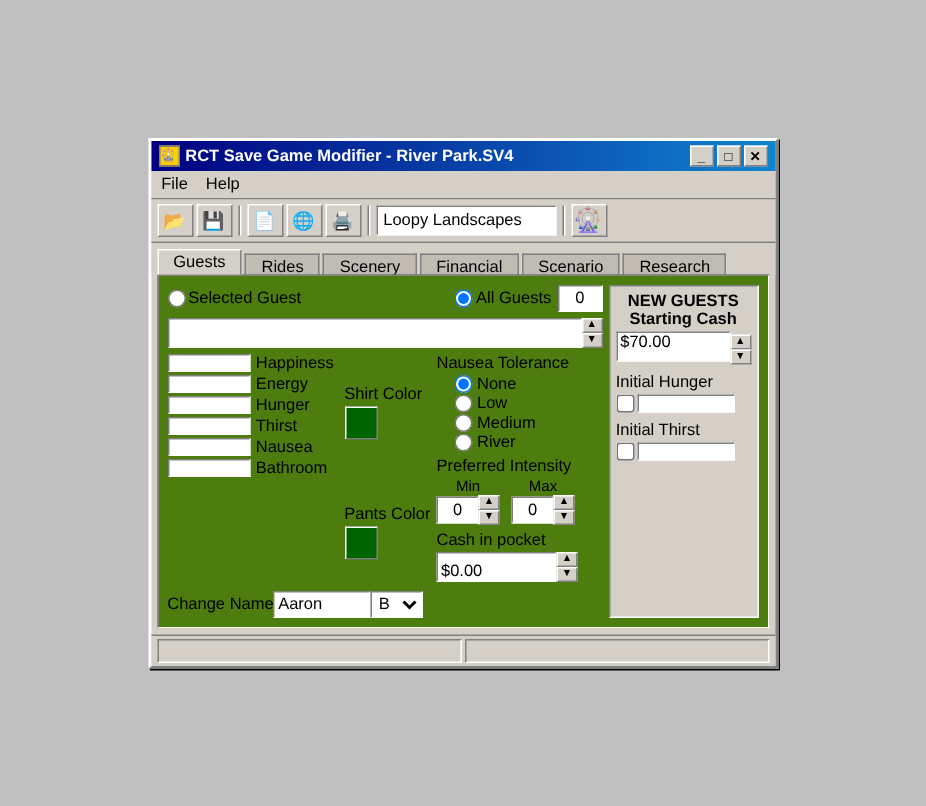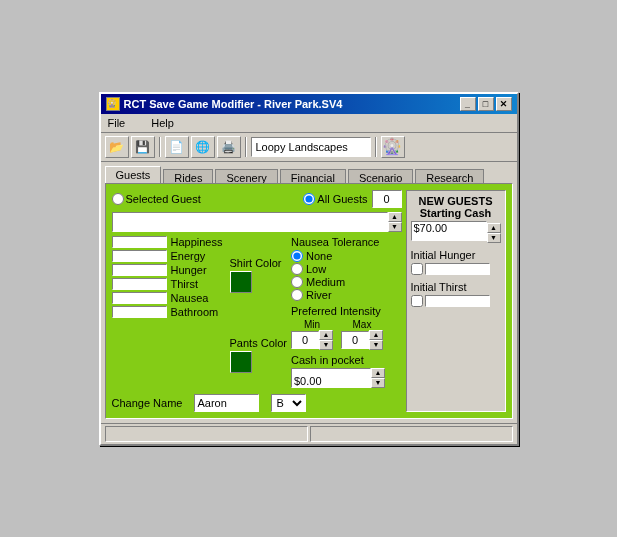--- a/index.html
+++ b/index.html
@@ -60,21 +60,21 @@
       align-items: center;
       justify-content: center;
       font-size: 9px;
       cursor: pointer;
       color: #000;
     }
     .menubar {
       background: #d4d0c8;
       padding: 2px 4px;
       display: flex;
-      gap: 20px;
+      gap: 6px;
       border-bottom: 1px solid #808080;
     }
     .menubar span {
       font-size: 11px;
       cursor: pointer;
       padding: 1px 3px;
     }
     .toolbar {
       background: #d4d0c8;
       padding: 3px 4px;
@@ -131,21 +131,21 @@
       background: #d4d0c8;
       border-color: #ffffff #808080 #d4d0c8 #ffffff;
       z-index: 2;
       font-weight: normal;
     }
     .tab:not(.active) {
       background: #c0bcb4;
       top: 3px;
     }
     .content {
-      background: #84cc16;
+      background: #4d7c0f;
       border: 1px solid;
       border-color: #808080 #ffffff #ffffff #808080;
       margin: 0 4px 4px 4px;
       padding: 6px;
       position: relative;
     }
     .content-inner {
       display: flex;
       gap: 4px;
     }
@@ -236,20 +236,21 @@
     .nausea-radio-group {
       display: flex;
       flex-direction: column;
       gap: 1px;
     }
     .nausea-radio-row {
       display: flex;
       align-items: center;
       gap: 3px;
       font-size: 11px;
+      margin-left: 12px;
     }
     .intensity-section {
       display: flex;
       flex-direction: column;
       margin-bottom: 4px;
     }
     .intensity-row {
       display: flex;
       gap: 8px;
     }
@@ -271,21 +272,21 @@
       border-color: #808080 #ffffff #ffffff #808080;
       background: white;
       height: 20px;
       padding: 0 2px;
       width: 80px;
     }
     .pocket-val { flex: 1; font-size: 11px; }
     .change-name-row {
       display: flex;
       align-items: center;
-      gap: 12px;
+      gap: 0;
       margin-top: 4px;
     }
     .change-name-label { font-size: 11px; }
     .name-input {
       width: 65px;
       height: 18px;
       border: 1px solid;
       border-color: #808080 #ffffff #ffffff #808080;
       background: white;
       font-size: 11px;

